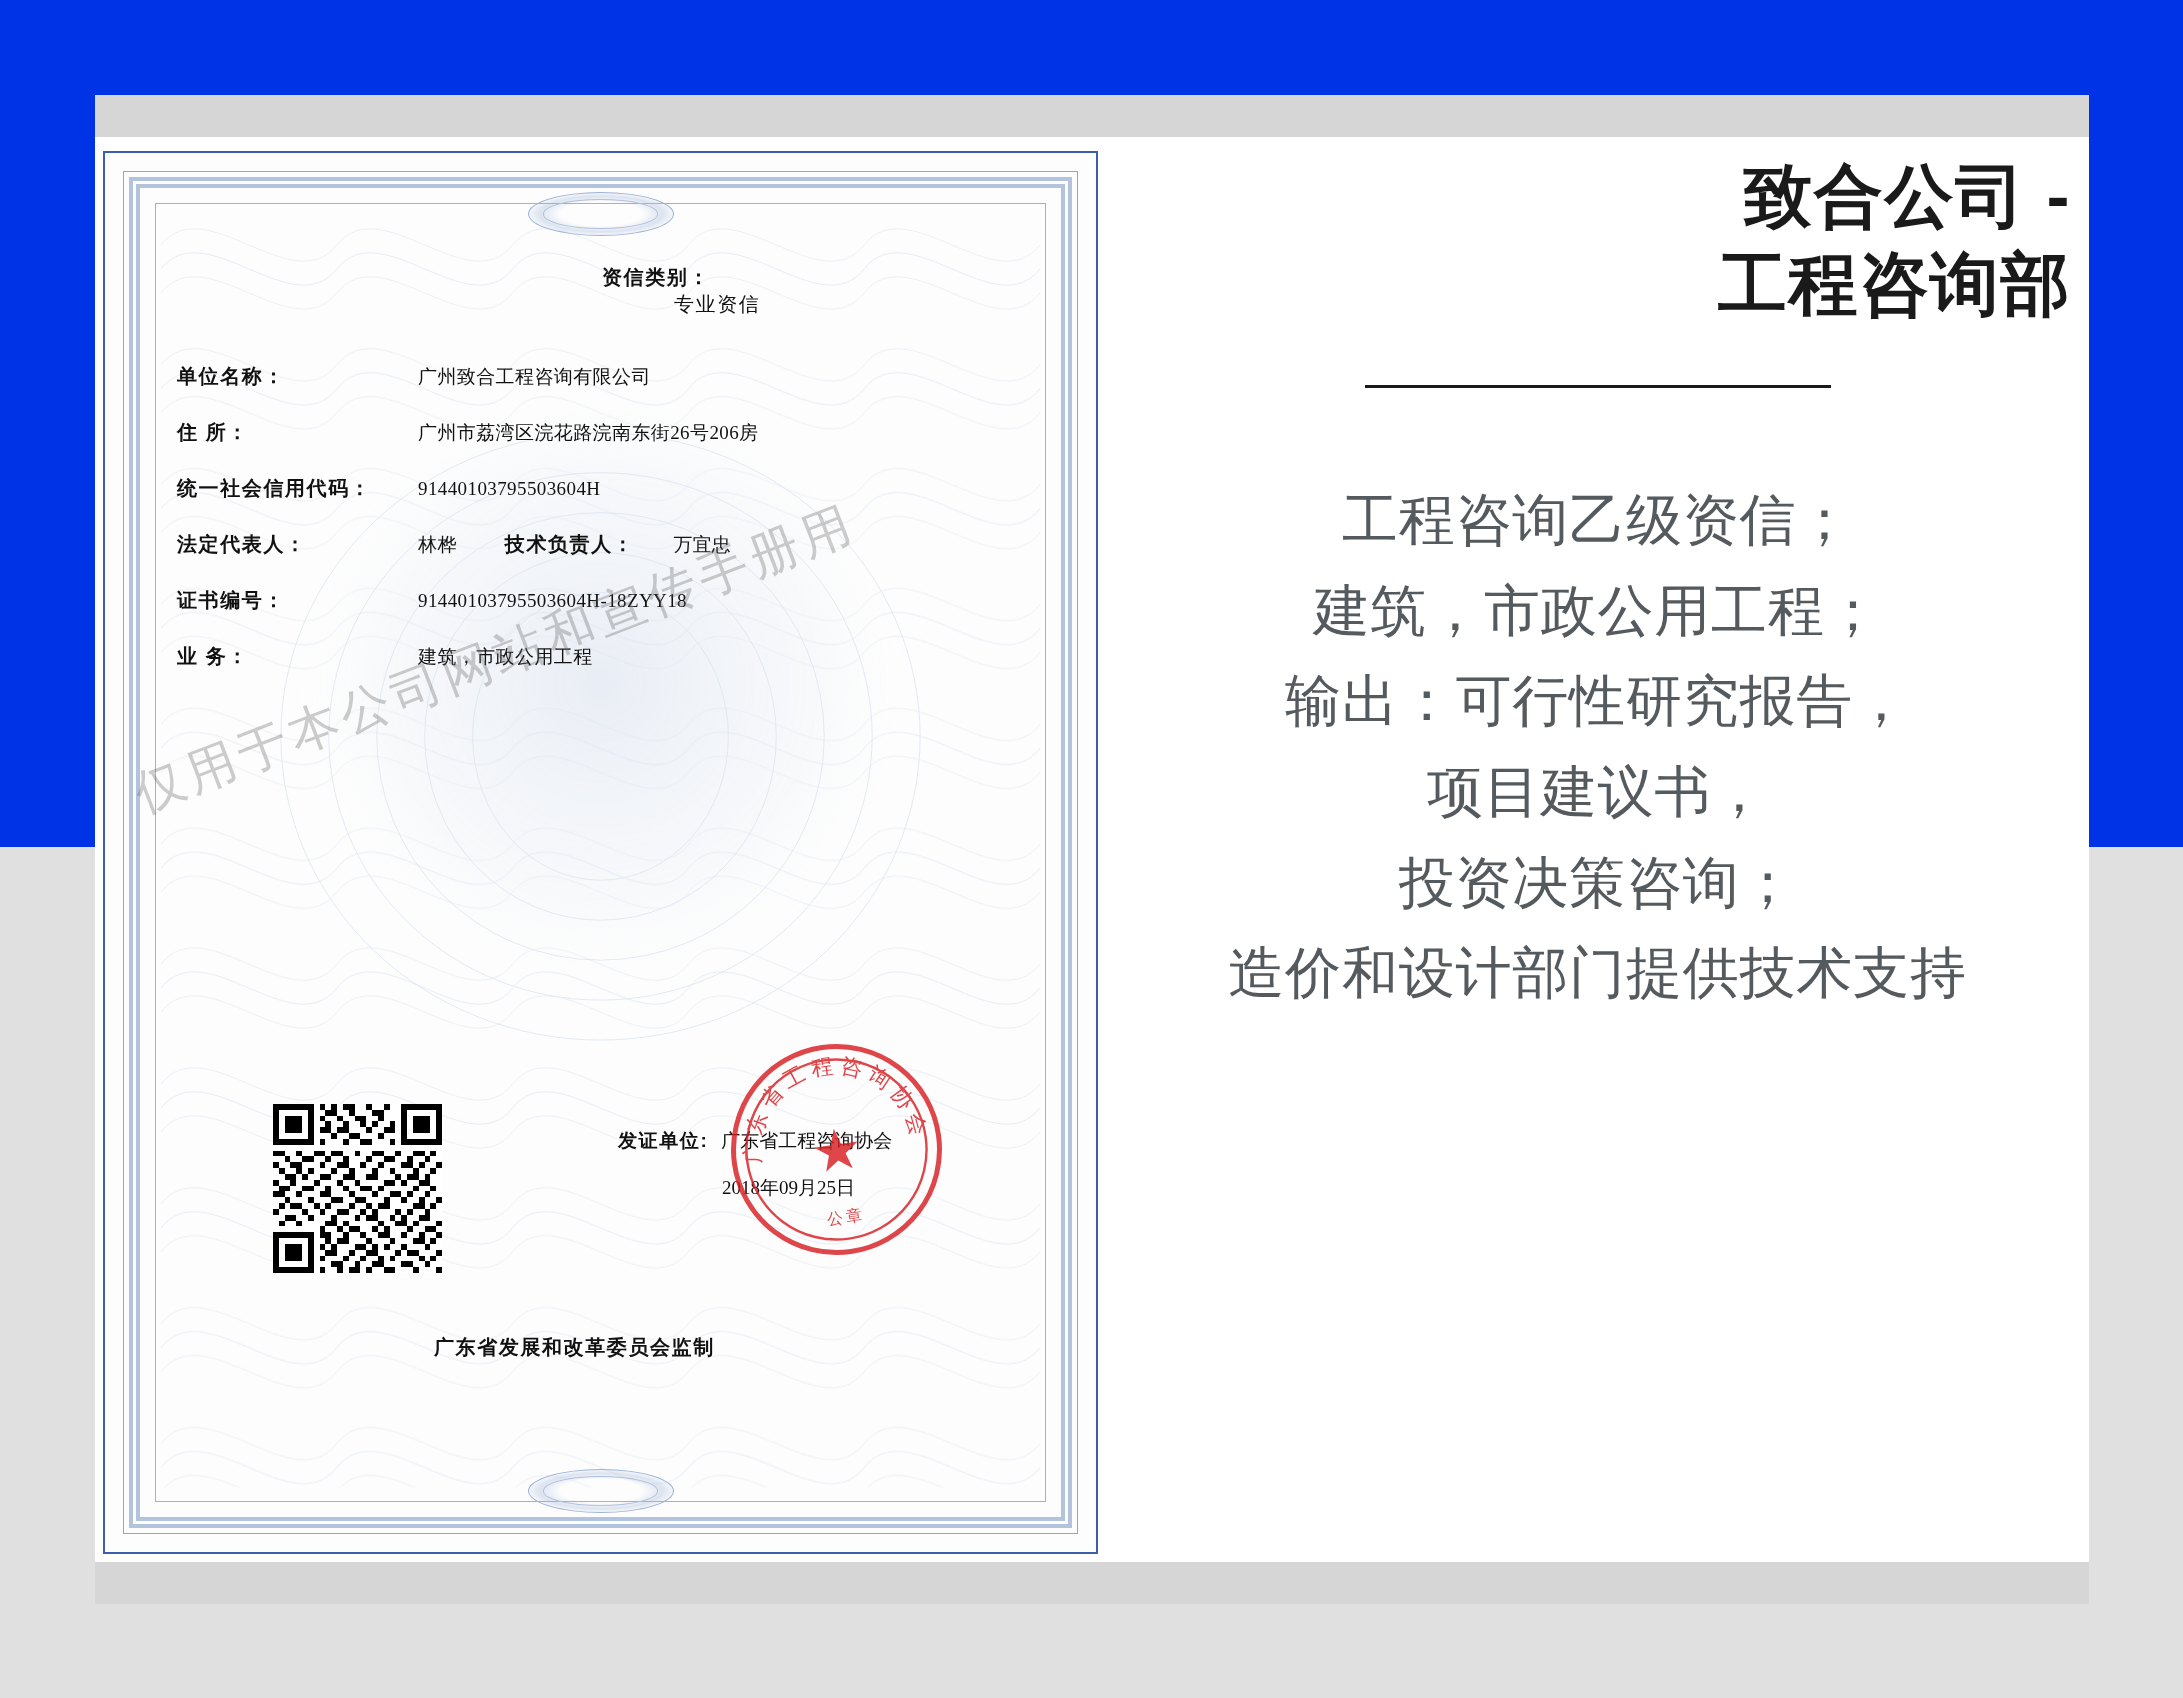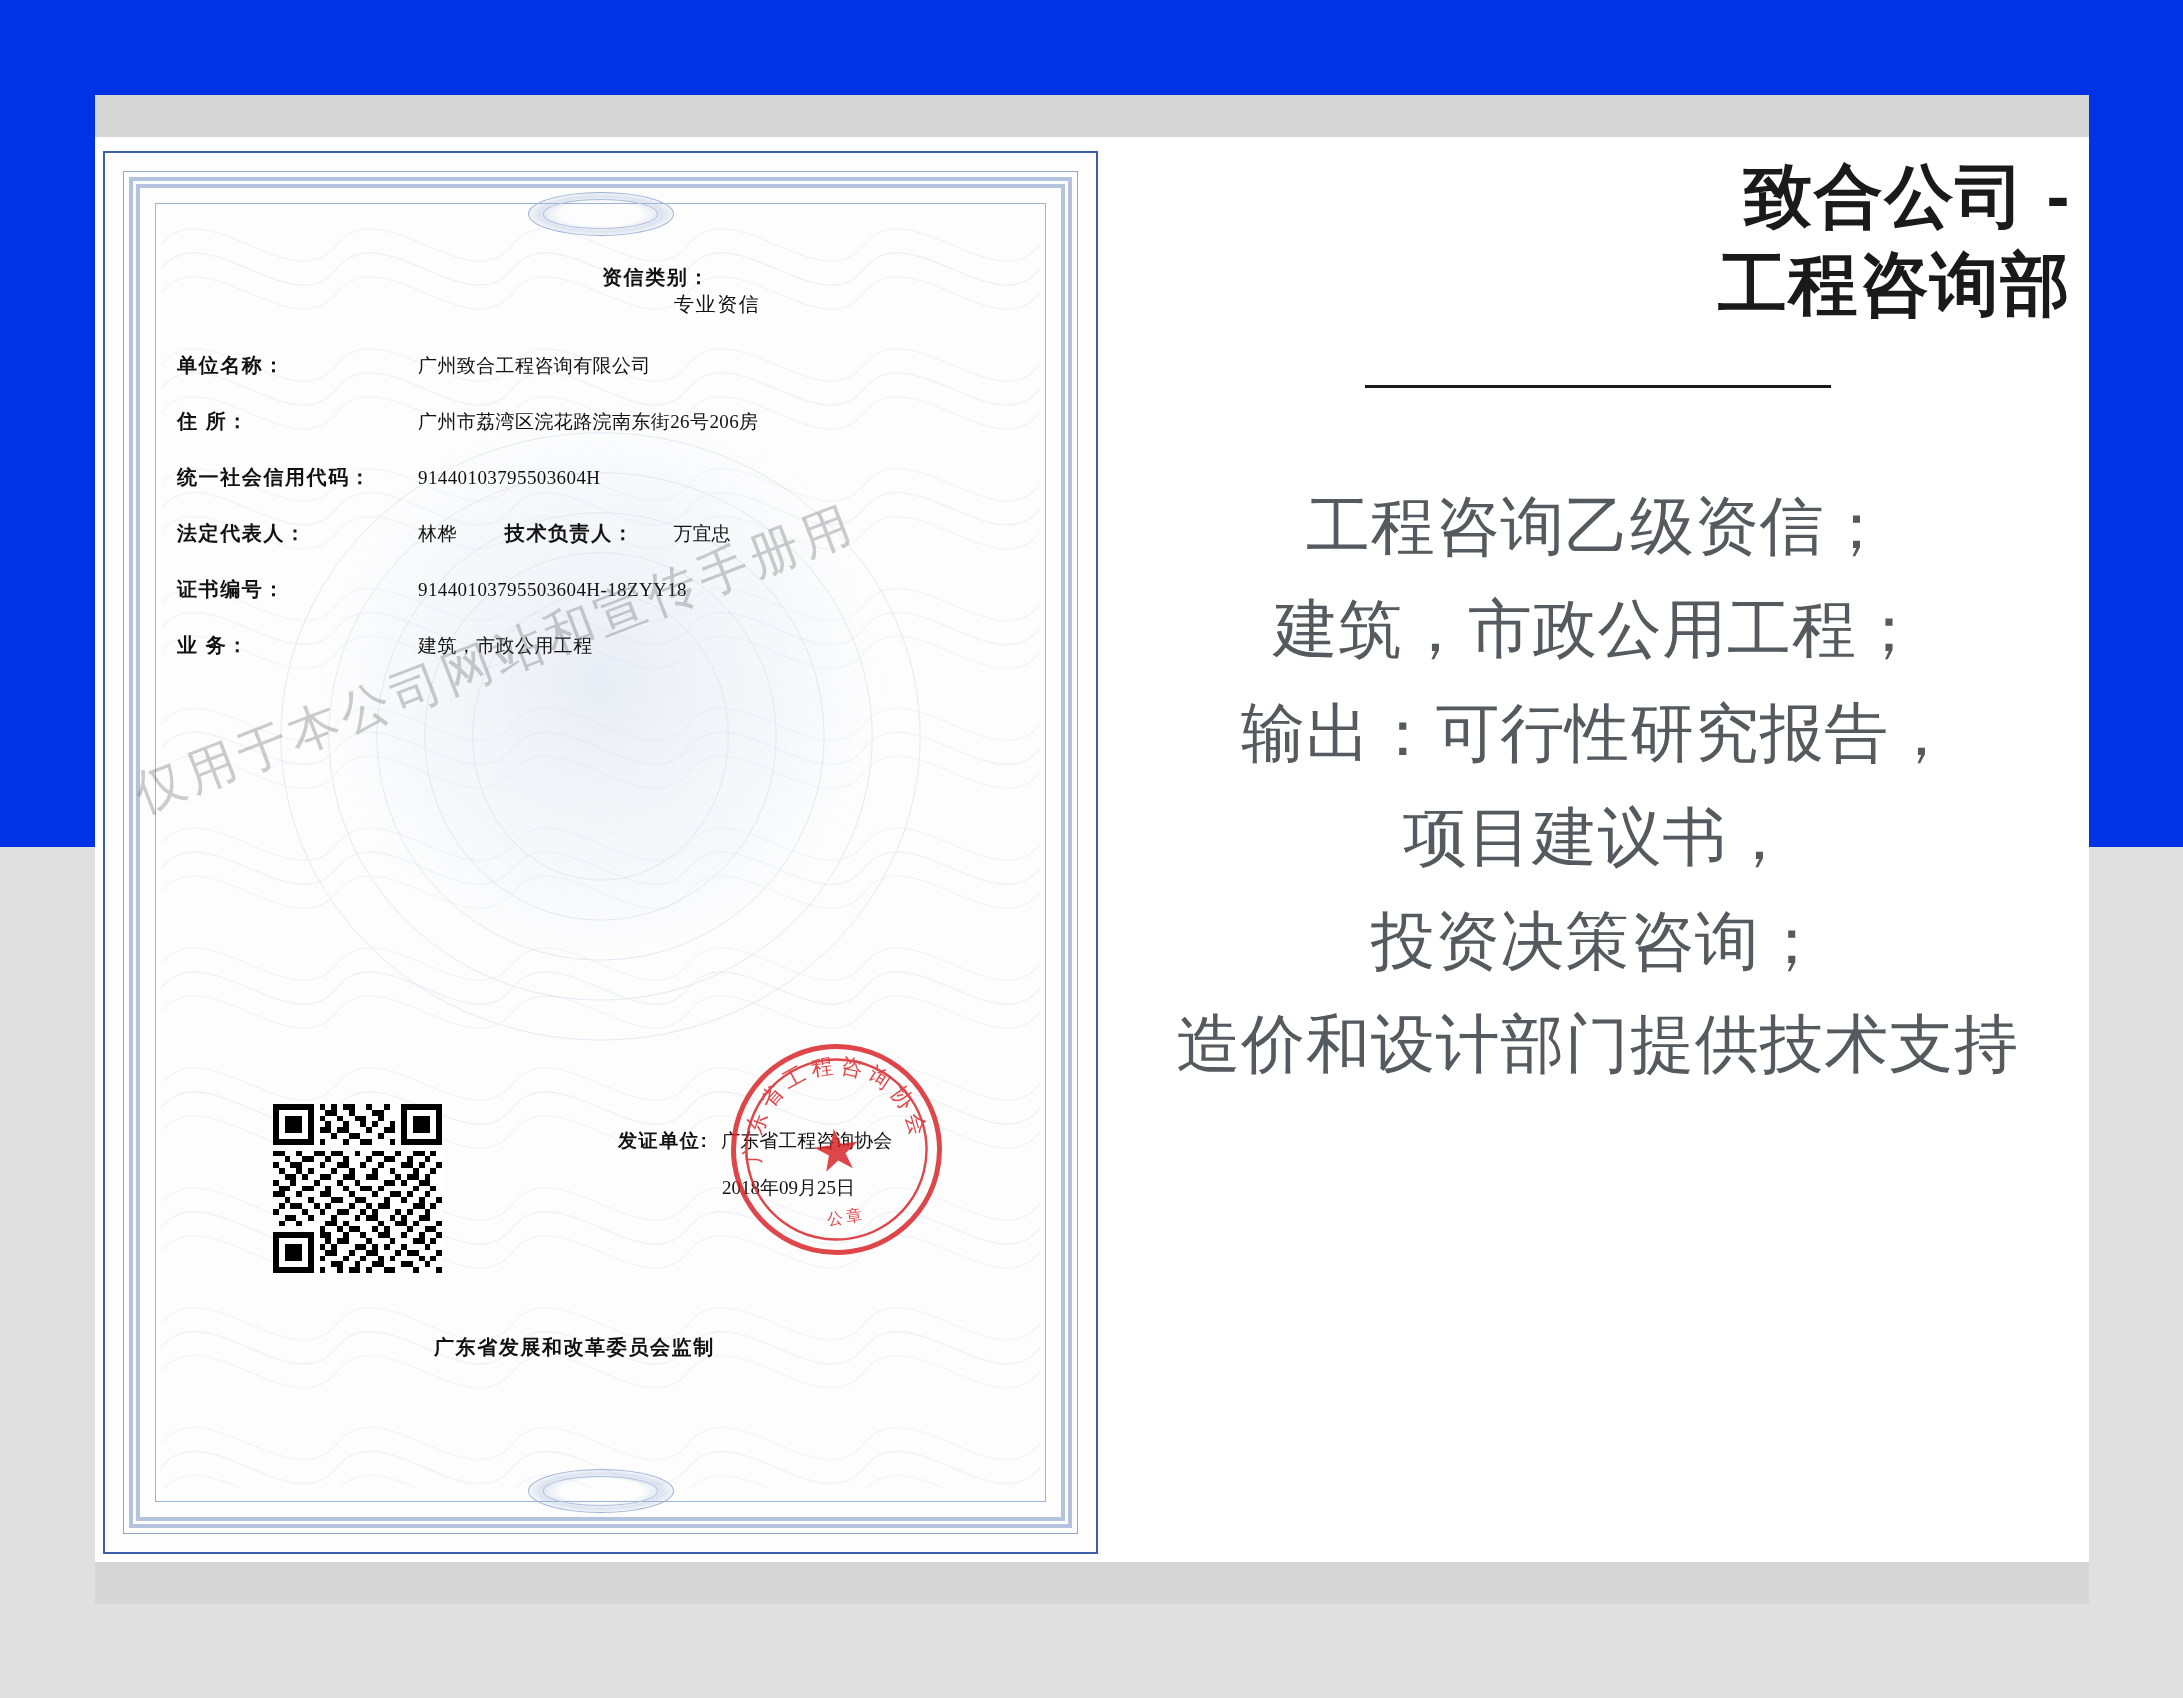--- a/index.html
+++ b/index.html
@@ -135,21 +135,21 @@
   .cert-type-row .lbl {
     font-weight: bold;
     letter-spacing: 1.6px;
   }
   .cert-type-row .val {
     margin-left: 72px;
     letter-spacing: 1.6px;
   }
 
   .field-list {
-    margin-top: 34px;
+    margin-top: 45px;
     padding-left: 8px;
     font-size: 20px;
     color: #111;
   }
   .field-row {
     display: flex;
     align-items: baseline;
     margin-bottom: 29px;
   }
   .field-label {
@@ -288,21 +288,21 @@
     text-align: right;
   }
   .divider {
     margin: 55px auto 0;
     width: 466px;
     height: 3.2px;
     background: #1a1a1a;
   }
   .right-body {
     margin-top: 87px;
-    font-size: 64px;
+    font-size: 56px;
     line-height: 1.62;
     color: #555a5e;
     font-family: "Liberation Serif", serif;
     letter-spacing: 0.8px;
   }
   .right-body div { white-space: nowrap; }
 </style>
 </head>
 <body>
 

